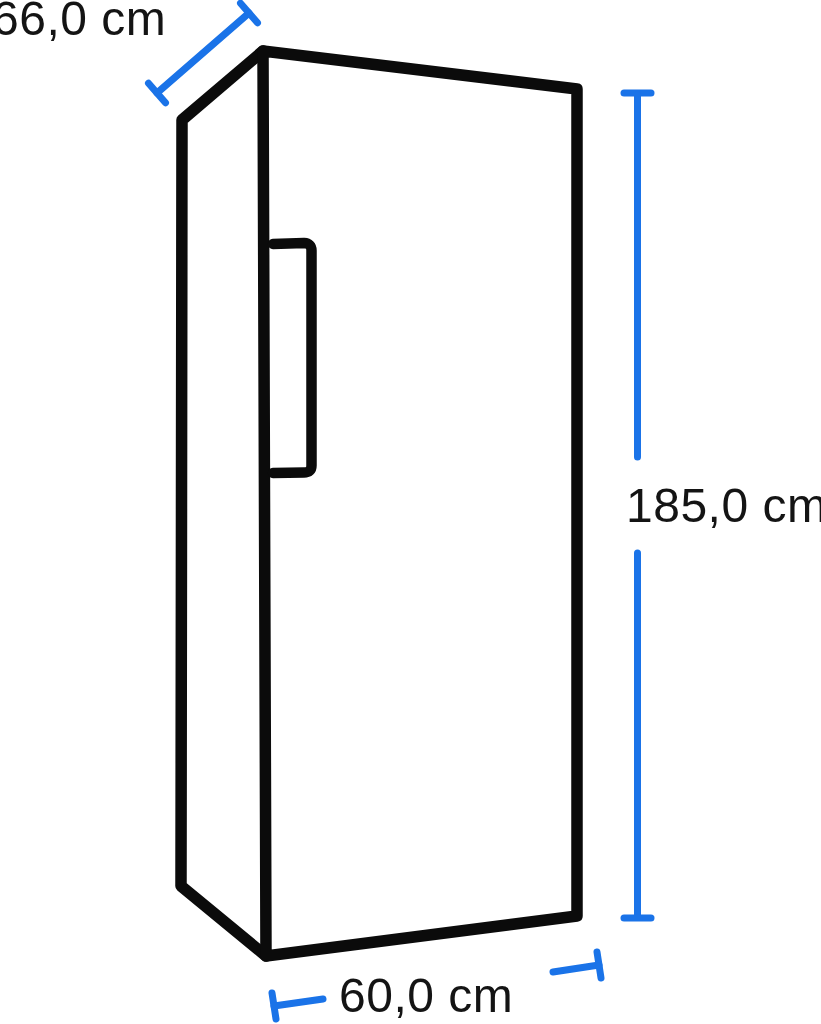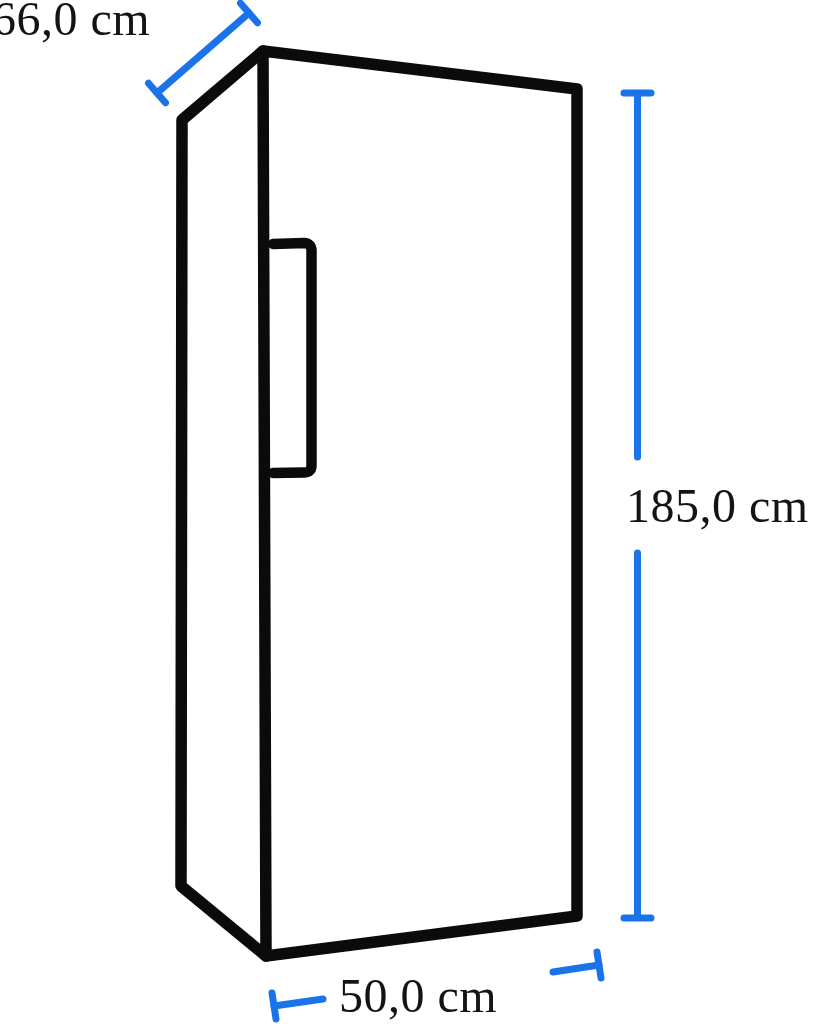--- a/index.html
+++ b/index.html
@@ -6,21 +6,21 @@
     margin: 0;
     padding: 0;
     background: #ffffff;
   }
   .canvas {
     position: relative;
     width: 821px;
     height: 1024px;
     background: #ffffff;
     overflow: hidden;
-    font-family: Liberation Serif, serif;
+    font-family: Liberation Sans, sans-serif;
   }
   .drawing {
     position: absolute;
     inset: 0;
   }
   .dim-label {
     position: absolute;
     font-size: 48px;
     font-weight: 500;
     letter-spacing: 0.5px;
@@ -67,15 +67,15 @@
         <line x1="553" y1="972" x2="599" y2="965"></line>
         <line x1="597" y1="952" x2="601" y2="978"></line>
       </g>
     </g>
   </svg>
 
   <div class="dim-label depth" style="color: rgb(20, 20, 20);">66,0 cm</div>
 
   <div class="dim-label height" style="color: rgb(20, 20, 20);">185,0 cm</div>
 
-  <div class="dim-label width" style="color: rgb(20, 20, 20);">50,0 cm</div>
+  <div class="dim-label width" style="color: rgb(20, 20, 20);">60,0 cm</div>
 
 </div>
 
 </body></html>

